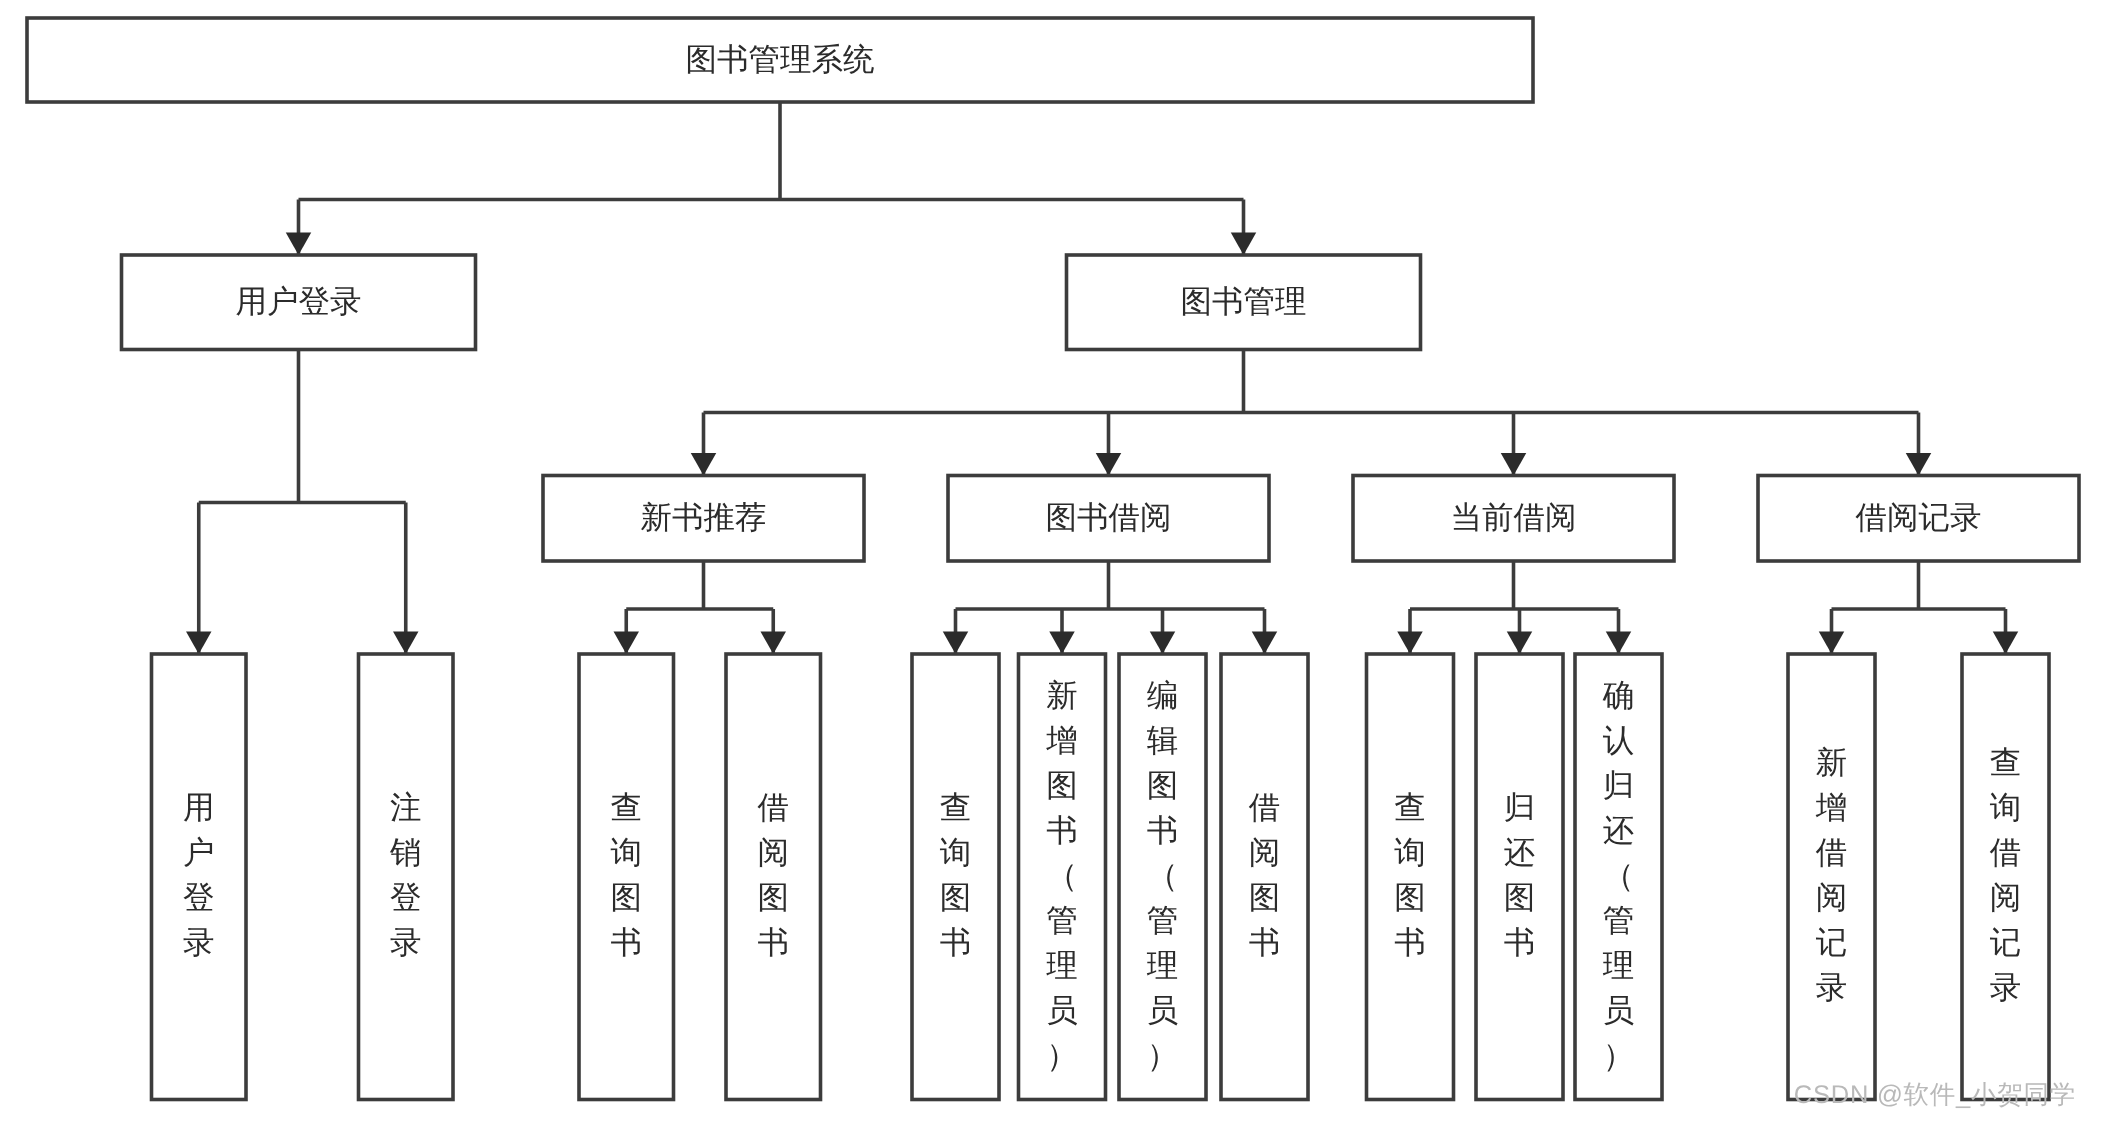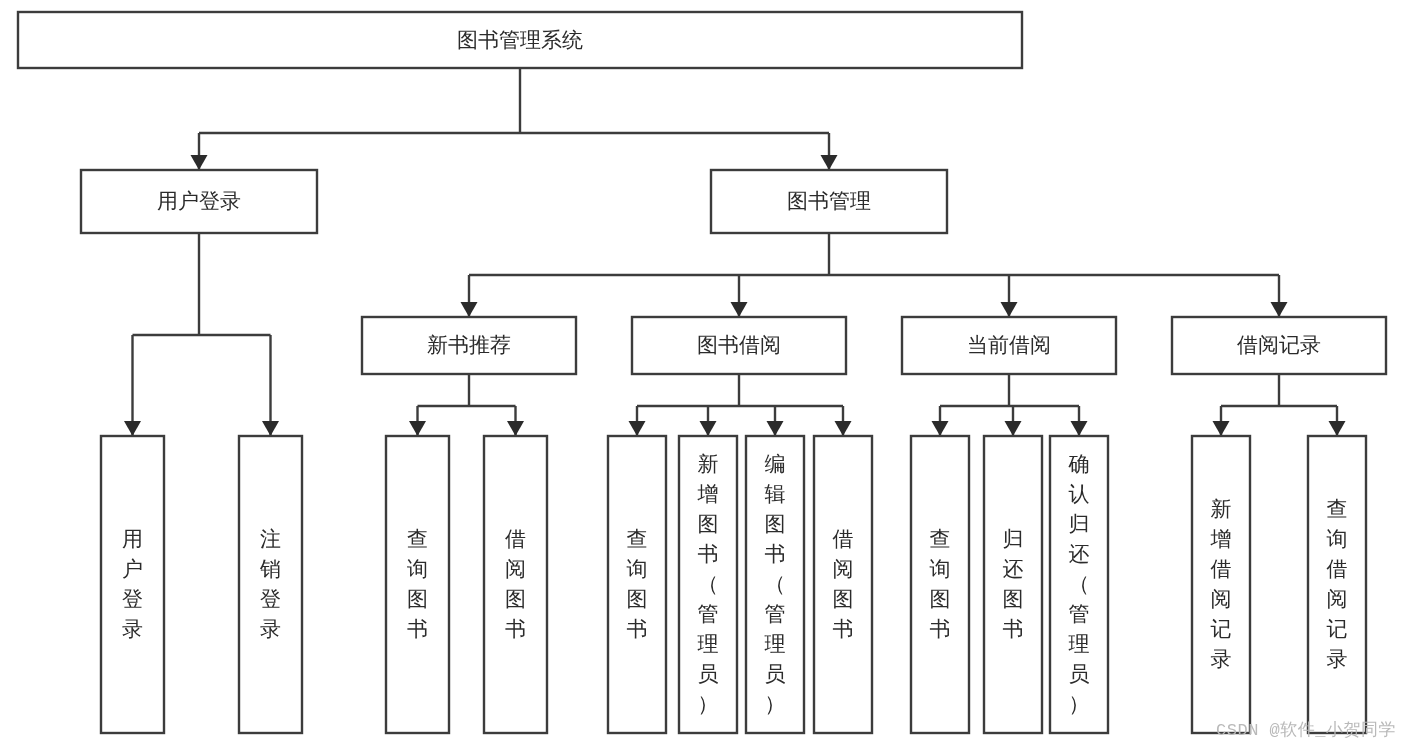--- a/index.html
+++ b/index.html
@@ -51,23 +51,23 @@
   }
   .node-label-v {
     font-family: "Liberation Sans", "DejaVu Sans", sans-serif;
     font-size: 21px;
     fill: #2b2b2b;
     text-anchor: middle;
     dominant-baseline: middle;
   }
   .watermark {
     position: absolute;
-    right: 9px;
+    right: 21px;
     bottom: 6px;
-    font-family: Liberation Mono, monospace;
+    font-family: Liberation Sans, sans-serif;
     font-size: 17px;
     color: #b9b9b9;
     letter-spacing: 0.5px;
     user-select: none;
     white-space: nowrap;
   }
 </style>
 </head>
 <body>
 

